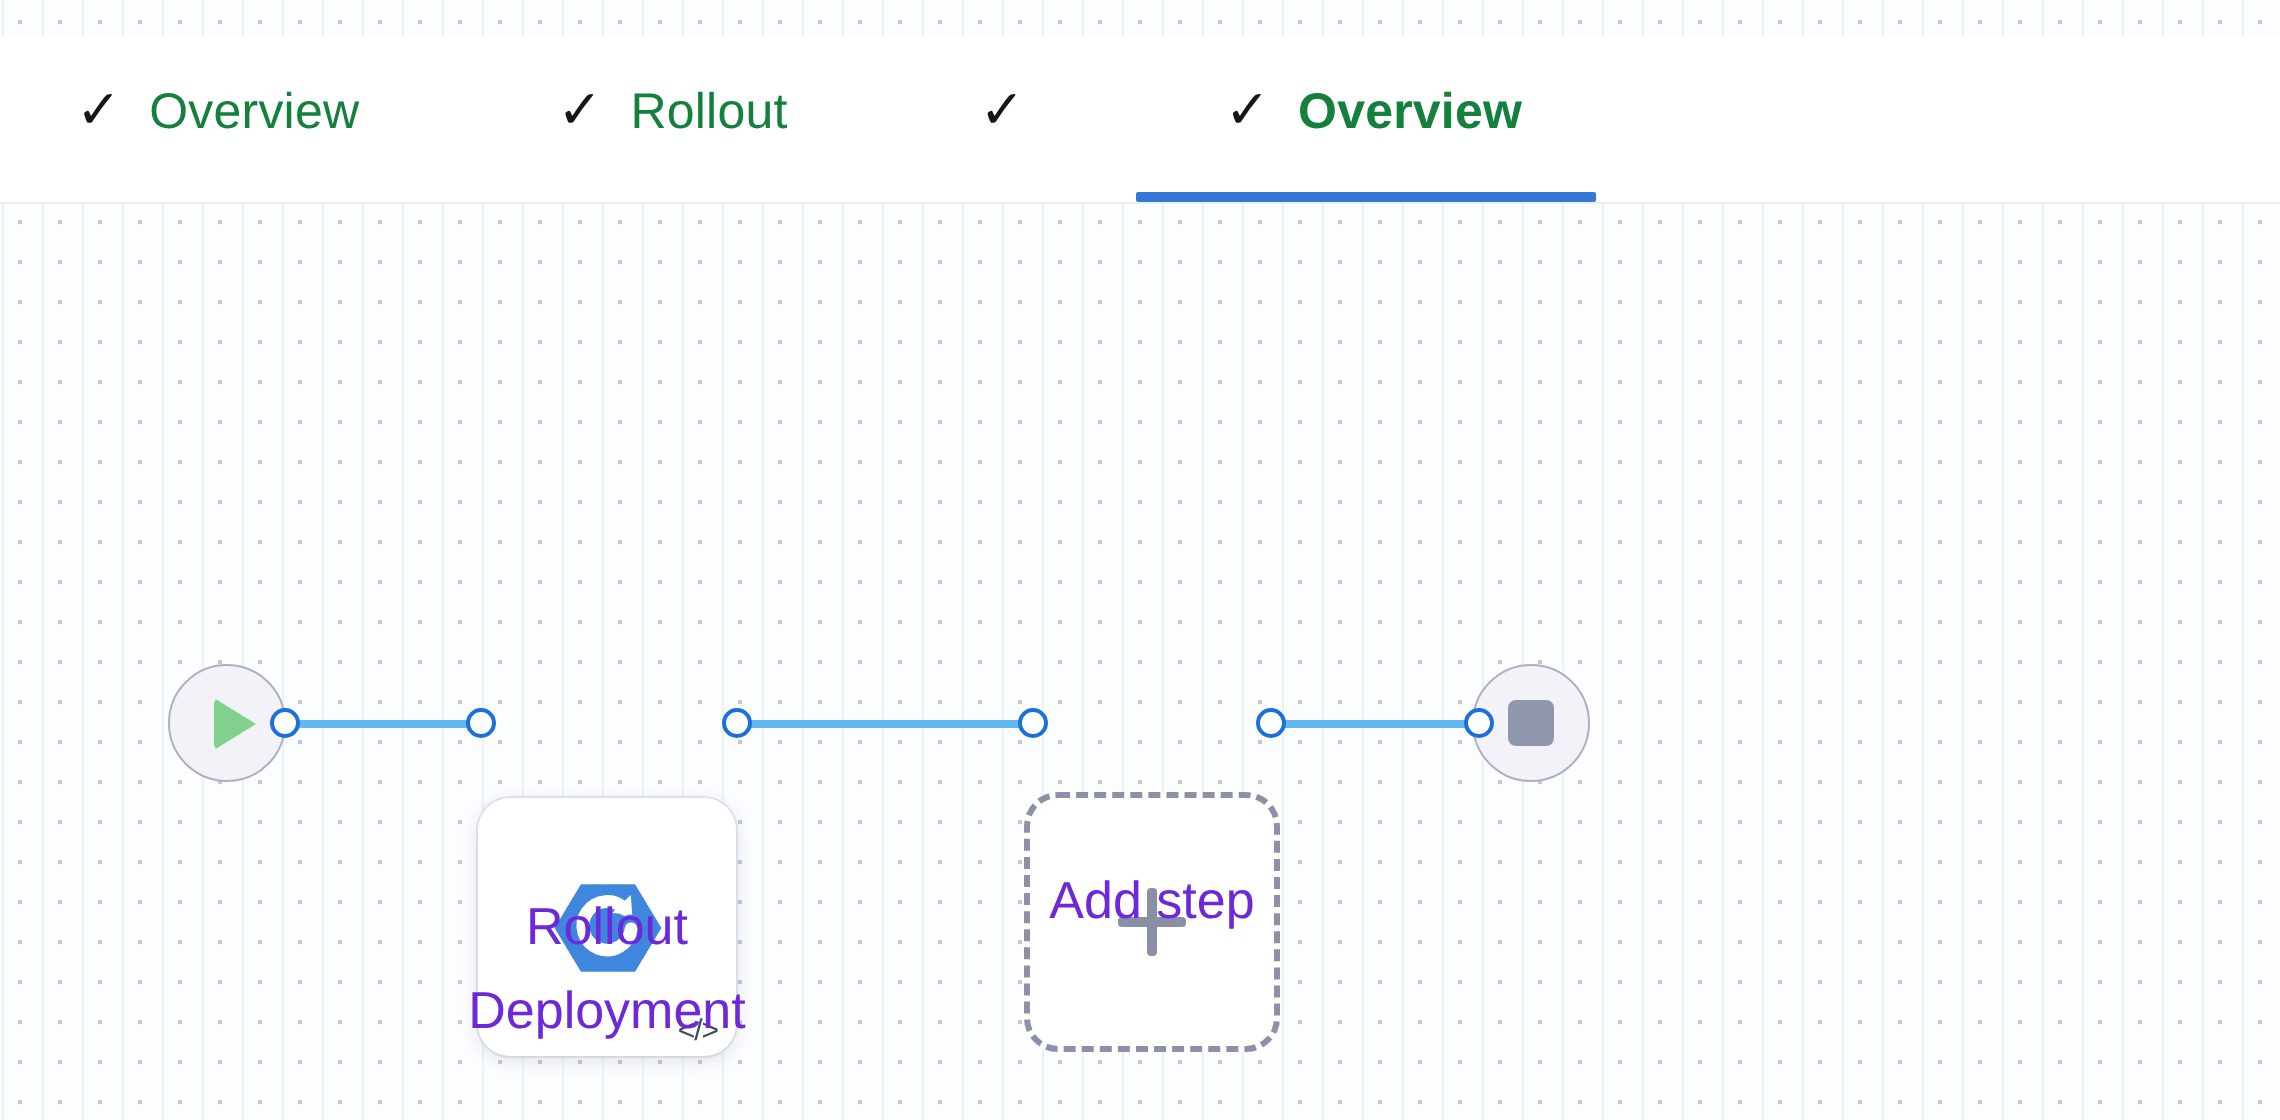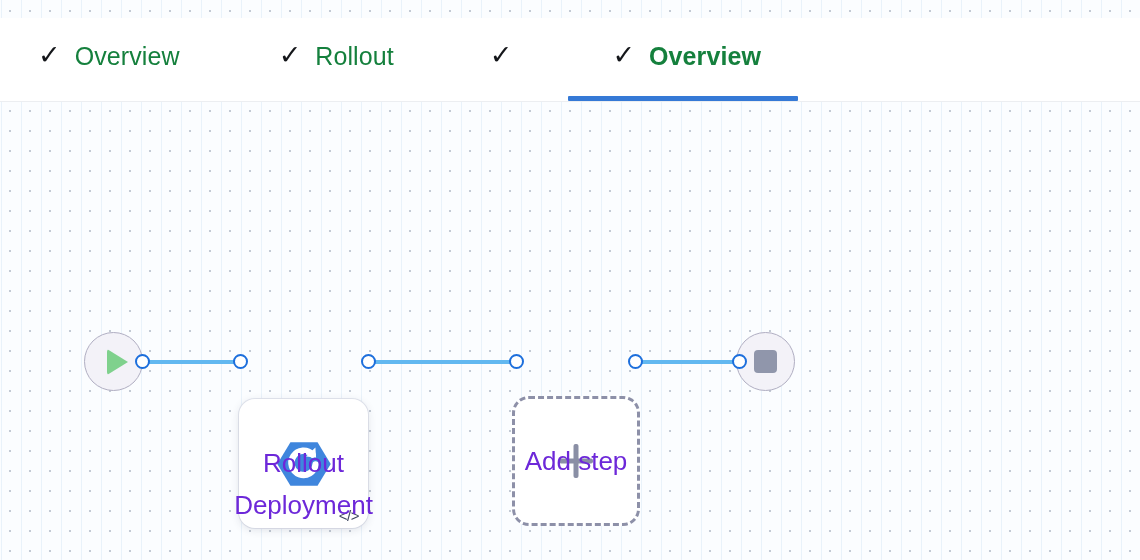--- a/index.html
+++ b/index.html
@@ -237,21 +237,21 @@
     position: absolute;
     text-align: center;
     color: #6d28d9;
     font-size: 26px;
     line-height: 42px;
     white-space: pre-line;
     z-index: 4;
     user-select: none;
   }
   .label-rollout { left: 161px; top: 341px; width: 285px; }
-  .label-add     { left: 456px; top: 339px; width: 240px; }
+  .label-add     { left: 456px; top: 328px; width: 240px; }
 </style>
 </head>
 <body>
 
 <div id="app">
 
   <div class="canvas"></div>
 
   <div class="tabbar">
     <div class="tabs">

